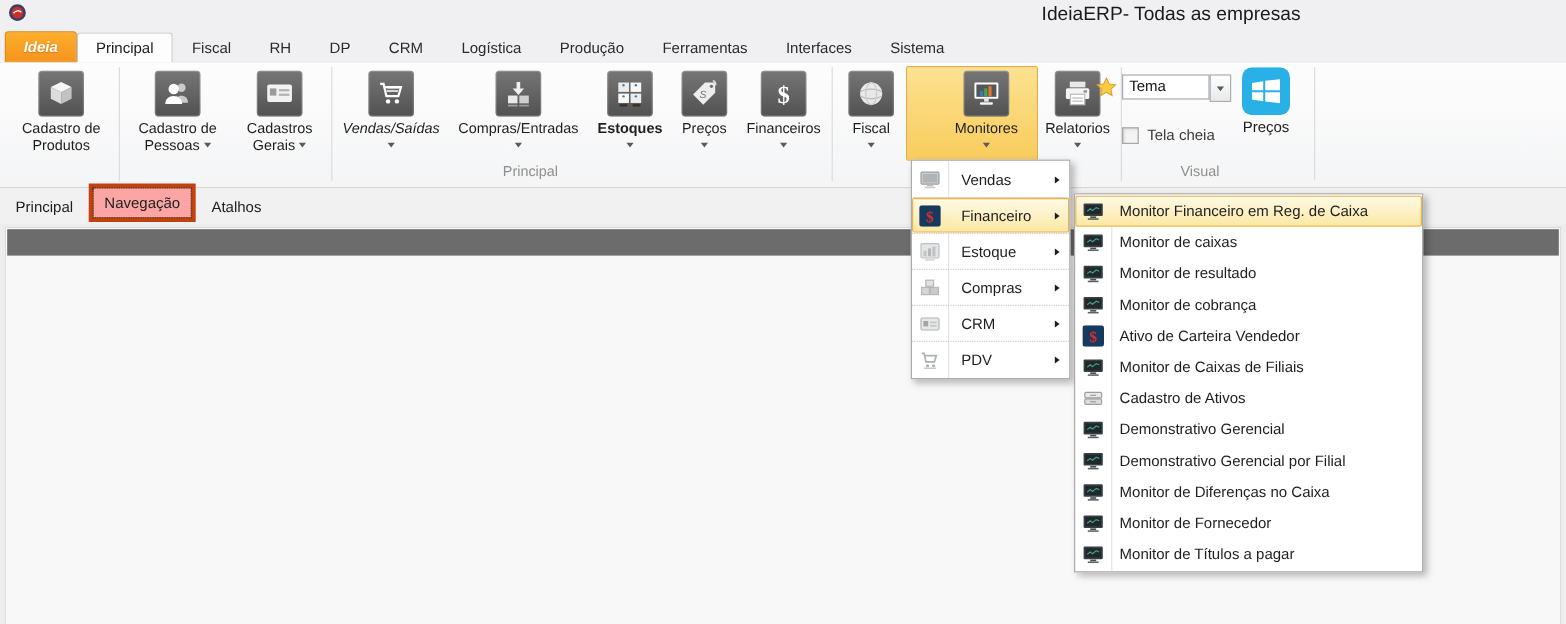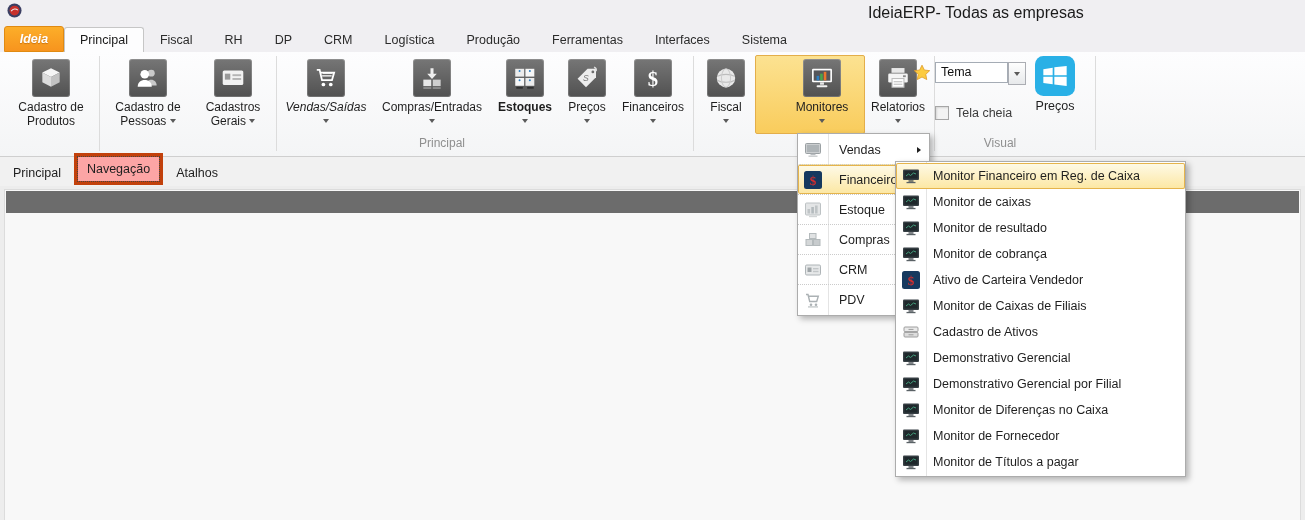--- a/index.html
+++ b/index.html
@@ -51,21 +51,21 @@
   .ntab.active{background:#fca5a5;border:4px solid #c2410c;outline:1px dotted #444;outline-offset:-4px;height:24px;line-height:24px;}
 
   
   .content{position:absolute;top:186px;left:0;right:0;bottom:0;background:#EDEDED;}
   .panel{position:absolute;left:4px;right:4px;top:3px;bottom:0;background:#F8F8F8;border:1px solid #DCDCDC;border-bottom:none;}
   .panel-head{height:22px;background:#6C6C6C;margin:1px;}
 
   
   .menu{position:absolute;background:#FFF;border:1px solid #ACACAC;box-shadow:3px 3px 6px rgba(0,0,0,.28);padding:1px 0;z-index:60;}
   .menu::before{content:"";position:absolute;left:30px;top:0;bottom:0;width:1px;background:#E4E4E4;}
-  #menu1{left:797px;top:133px;width:131px;}
+  #menu1{left:759px;top:133px;width:131px;}
   #menu2{left:895px;top:161px;width:289px;}
   .m-item{display:flex;align-items:center;position:relative;cursor:default;}
   .m1-item{height:29px;}
   .m2-item{height:26px;}
   .m1-item + .m1-item{border-top:1px dotted #CBCBCB;}
   .m-item .mi{width:18px;height:18px;margin-left:6px;flex:0 0 18px;display:flex;align-items:center;justify-content:center;z-index:1;}
   .m1-item .ml{margin-left:17px;font-size:12.5px;color:#1E1E1E;white-space:nowrap;}
   .m2-item .ml{margin-left:13px;font-size:12.5px;color:#1E1E1E;white-space:nowrap;}
   .m-item.hl{background:linear-gradient(#FEFAE8,#FCE7A2);box-shadow:inset 0 0 0 1px #E5B44C;border-radius:2px;}
   .m-arrow{margin-left:auto;margin-right:8px;width:0;height:0;border-top:3.5px solid transparent;border-bottom:3.5px solid transparent;border-left:4.5px solid #1E1E1E;}

